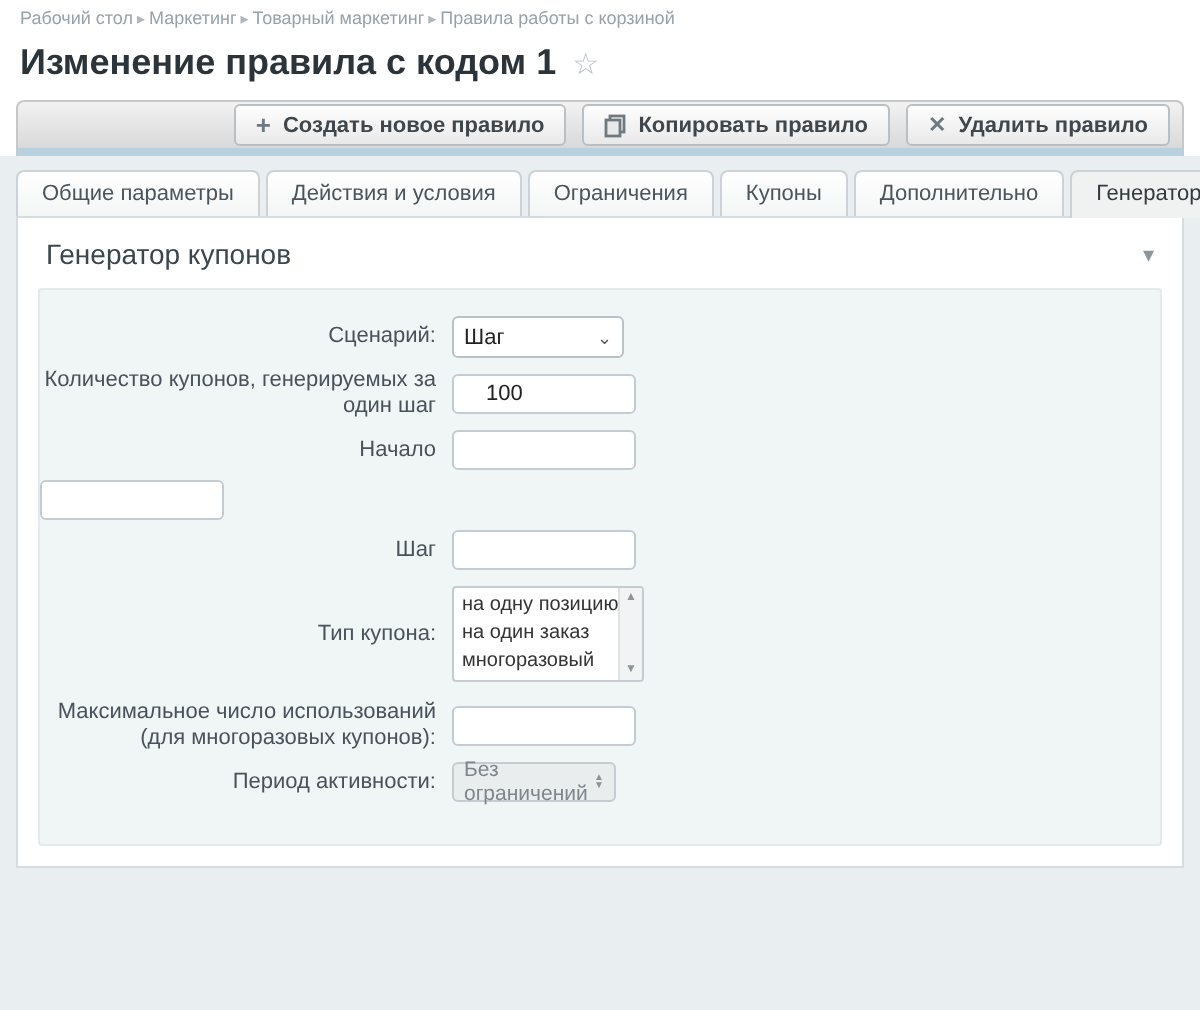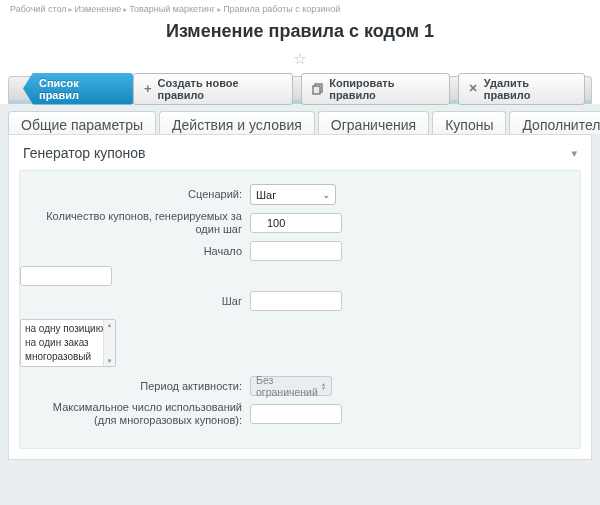--- a/index.html
+++ b/index.html
@@ -5,21 +5,21 @@
   * { margin:0; padding:0; box-sizing:border-box; }
   html,body { width:600px; height:505px; overflow:hidden; background:#fff;
     font-family:"Liberation Sans", sans-serif; }
 
   
   .breadcrumb { padding:4px 10px 2px; font-size:9px; color:#97a1a8; display:flex; align-items:center; gap:2px; }
   .breadcrumb .crumb { cursor:default; }
   .breadcrumb .sep { color:#aeb8be; font-size:8px; }
 
   
-  .title-row { display:flex; align-items:center; gap:8px; padding:5px 10px 8px;flex-direction:column; }
+  .title-row { display:flex; align-items:center; gap:8px; padding:5px 10px 8px; }
   .page-title { font-size:18px; font-weight:bold; color:#2b343a; }
   .fav-star { font-size:15px; color:#b9c1c6; cursor:pointer; }
 
   
   .toolbar { margin:0 8px; border:1px solid #c7c7c7; border-bottom:4px solid #b9d1de;
     border-radius:4px 4px 0 0; background:linear-gradient(#f2f2f2,#d9d9d9);
     display:flex; align-items:center; padding:4px 6px; height:28px; }
   .btn-back { position:relative; background:linear-gradient(#3fb1e3,#1687bf);
     color:#fff; font-size:11px; font-weight:bold; padding:4px 14px 4px 16px; margin-left:8px;
     border-radius:0 3px 3px 0; cursor:pointer;
@@ -31,35 +31,35 @@
     font-weight:bold; color:#3f474d; cursor:pointer; }
   .btn .plus { color:#6f7a80; font-size:13px; font-weight:bold; line-height:10px; }
   .btn .x { color:#6f7a80; font-size:11px; font-weight:bold; }
 
   
   .band { background:#e9eef0; padding:7px 8px 0; min-height:430px; }
 
   
   .tabstrip { display:flex; align-items:flex-end; gap:3px; height:23px; position:relative; z-index:2; }
   .tab { background:linear-gradient(#ffffff,#f4f5f5); border:1px solid #ccd2d5; border-bottom:none;
-    border-radius:4px 4px 0 0; padding:5px 12px 5px; font-size:14px; color:#4a545b;
+    border-radius:4px 4px 0 0; padding:5px 12px 5px; font-size:11px; color:#4a545b;
     white-space:nowrap; cursor:pointer; height:23px; }
   .tab.active { background:#f0f1f1; height:24px; margin-bottom:-1px; color:#333a3f; }
 
   
   .panel { background:#fff; border:1px solid #d6dcdf; position:relative; z-index:1; }
   .panel-header { display:flex; align-items:center; padding:10px 14px 9px; }
   .panel-title { font-size:14px; color:#3c464d; }
   .collapse-arrow { margin-left:auto; color:#8b959b; font-size:11px; cursor:pointer; }
 
   
   .form-area { margin:0 10px 10px; background:#f0f5f6; border:1px solid #e2eaec;
     border-radius:2px; padding:13px 0 16px; }
   .frow { display:flex; align-items:center; margin-bottom:5px; }
-  .flabel { width:206px; padding-right:8px; text-align:right; font-size:11px; color:#49525a; line-height:13px; flex:none;margin-left:24px; }
+  .flabel { width:206px; padding-right:8px; text-align:right; font-size:11px; color:#49525a; line-height:13px; flex:none; }
 
   .tinput { width:92px; height:20px; border:1px solid #c2ccd1; border-radius:3px;
     background:#fff; font-family:"Liberation Sans",sans-serif; font-size:11px; padding:1px 16px; color:#222; }
 
   .selbox { width:86px; height:21px; border:1px solid #b8c2c7; border-radius:3px; background:#fff;
     display:flex; align-items:center; padding:0 5px; font-size:11px; color:#222; cursor:pointer; }
   .selbox .chev { margin-left:auto; color:#555; font-size:9px; }
 
   .listbox { width:96px; height:48px; border:1px solid #c2ccd1; border-radius:2px; background:#fff;
     display:flex; overflow:hidden; }
@@ -81,34 +81,33 @@
     background:
       linear-gradient(135deg, transparent 0 55%, #9aa4aa 55% 62%, transparent 62% 75%, #9aa4aa 75% 82%, transparent 82%);
     cursor:nwse-resize; }
 </style>
 </head>
 <body>
 
 <div class="breadcrumb">
   <span class="crumb">Рабочий стол</span>
   <span class="sep">▸</span>
-  <span class="crumb">Изменение</span>
+  <span class="crumb">Маркетинг</span>
   <span class="sep">▸</span>
   <span class="crumb">Товарный маркетинг</span>
   <span class="sep">▸</span>
   <span class="crumb">Правила работы с корзиной</span>
 </div>
 
 <div class="title-row">
   <span class="page-title">Изменение правила с кодом 1</span>
   <span class="fav-star">☆</span>
 </div>
 
 <div class="toolbar">
-  <div class="btn-back">Список правил</div>
   <div class="toolbar-right">
     <div class="btn">
       <span class="plus">+</span>
       <span>Создать новое правило</span>
     </div>
     <div class="btn">
       <span style="line-height:0;">
         <svg width="11" height="12" viewBox="0 0 11 12">
           <rect x="3" y="1" width="7" height="8" fill="none" stroke="#6f7a80" stroke-width="1.4"></rect>
           <rect x="1" y="3" width="7" height="8" fill="#e9e9e9" stroke="#6f7a80" stroke-width="1.4"></rect>
@@ -164,46 +163,47 @@
       <div class="frow">
         <input class="tinput" type="text" value="" style="">
       </div>
 
       <div class="frow" style="margin-bottom:8px;">
         <div class="flabel">Шаг</div>
         <input class="tinput" type="text" value="" style="">
       </div>
 
       <div class="frow" style="margin-bottom:9px;">
+        <div class="flabel">Тип купона:</div>
         <div class="listbox">
           <div class="lb-opts">
             <div class="lb-opt">на одну позицию заказа</div>
             <div class="lb-opt">на один заказ</div>
             <div class="lb-opt">многоразовый</div>
           </div>
           <div class="lb-scroll">
             <span>▲</span>
             <span>▼</span>
           </div>
         </div>
       </div>
 
       <div class="frow">
+        <div class="flabel">Максимальное число использований (для многоразовых купонов):</div>
+        <input class="tinput" type="text" value="" style="">
+      </div>
+
+      <div class="frow">
         <div class="flabel">Период активности:</div>
         <div class="selgray">
           <span>Без ограничений</span>
           <span class="spinner">
             <span>▲</span>
               <span>▼</span>
           </span>
         </div>
       </div>
 
-      <div class="frow">
-        <div class="flabel">Максимальное число использований (для многоразовых купонов):</div>
-        <input class="tinput" type="text" value="" style="">
-      </div>
-
 
     </div>
   </div>
 
 </div>
 
 </body></html>

